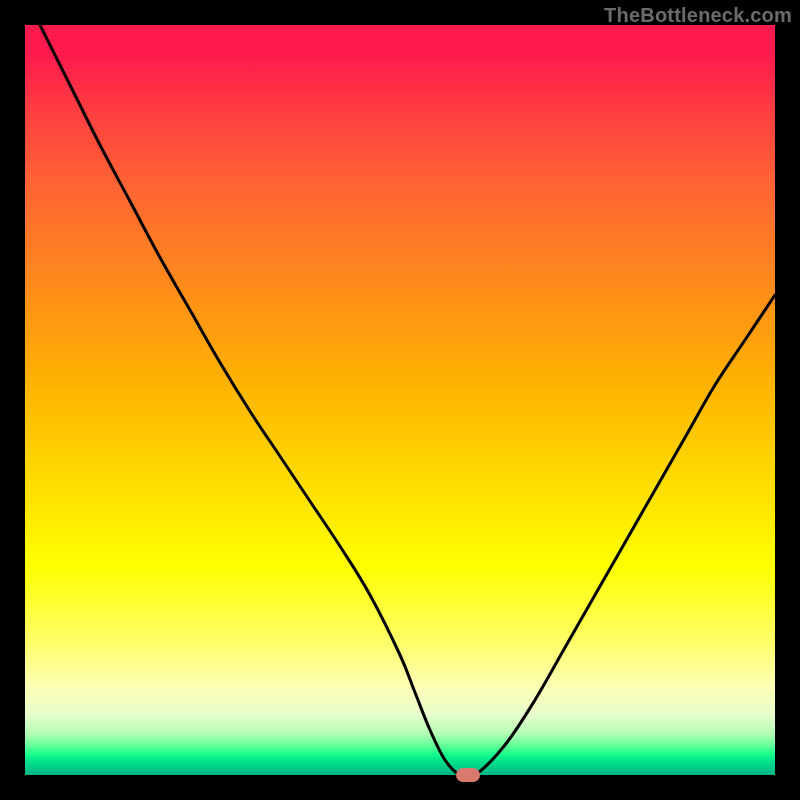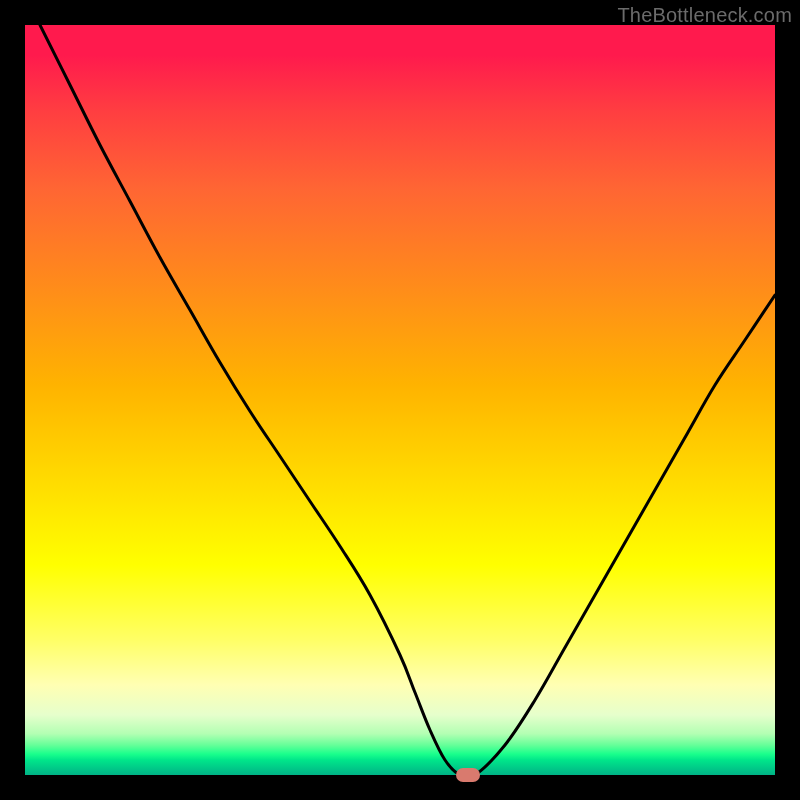--- a/index.html
+++ b/index.html
@@ -57,21 +57,21 @@
     border-radius: 7px;
     background: #d97a6e;
     transform: translate(-50%, -50%);
   }
   .watermark {
     position: absolute;
     top: 4px;
     right: 8px;
     color: #6b6b6b;
     font-size: 20px;
-    font-weight: 400;
+    font-weight: 700;
     letter-spacing: 0.2px;
   }
 </style>
 </head>
 <body>
 
 <div class="chart-container">
   <div class="plot-area">
     <svg id="curve" class="curve-svg" viewBox="0 0 750 750" preserveAspectRatio="none">
         <path d="M 15 0 C 20.4 10.799999999999999, 34.2 38.400000000000006, 45 60 C 55.8 81.6, 64.2 99.075, 75 120 C 85.8 140.925, 94.20000000000002 156, 105.00000000000001 176.25 C 115.80000000000001 196.5, 124.2 212.925, 135 232.5 C 145.8 252.075, 154.2 266.1, 165 285 C 175.8 303.9, 184.2 319.2749999999999, 195 337.49999999999994 C 205.8 355.72499999999997, 214.2 369.375, 225 386.25 C 235.8 403.125, 244.20000000000002 415.05, 255.00000000000003 431.25 C 265.8 447.45, 274.2 460.05, 285 476.25 C 295.8 492.45, 304.2 504.375, 315 521.25 C 325.8 538.125, 334.2 550.425, 345 570 C 355.8 589.575, 366.9 612.45, 375 630 C 383.1 647.55, 384.6 654, 390 667.5 C 395.4 681, 399.59999999999997 692.85, 405 705 C 410.40000000000003 717.15, 414.6000000000001 726.9, 420.00000000000006 735 C 425.40000000000003 743.1, 429.59999999999997 747.3, 434.99999999999994 750 C 440.3999999999999 752.7, 441.9 755.4, 450 750 C 458.1 744.6, 469.2 733.5, 480 720 C 490.8 706.5, 499.20000000000005 692.55, 510.00000000000006 675 C 520.8000000000001 657.45, 529.2 641.4, 540 622.5 C 550.8 603.6, 559.2 588.9, 570 570 C 580.8 551.1, 589.2 536.4, 600 517.5 C 610.8 498.6, 619.2 483.9, 630 465 C 640.8 446.1, 649.2 431.4, 660 412.5 C 670.8 393.6, 679.2 377.55, 690 360 C 700.8 342.45, 709.2 331.20000000000005, 720 315.00000000000006 C 730.8 298.80000000000007, 744.6 278.1, 750 270" fill="none" stroke="#000000" stroke-width="3" stroke-linecap="round" stroke-linejoin="round"></path>

